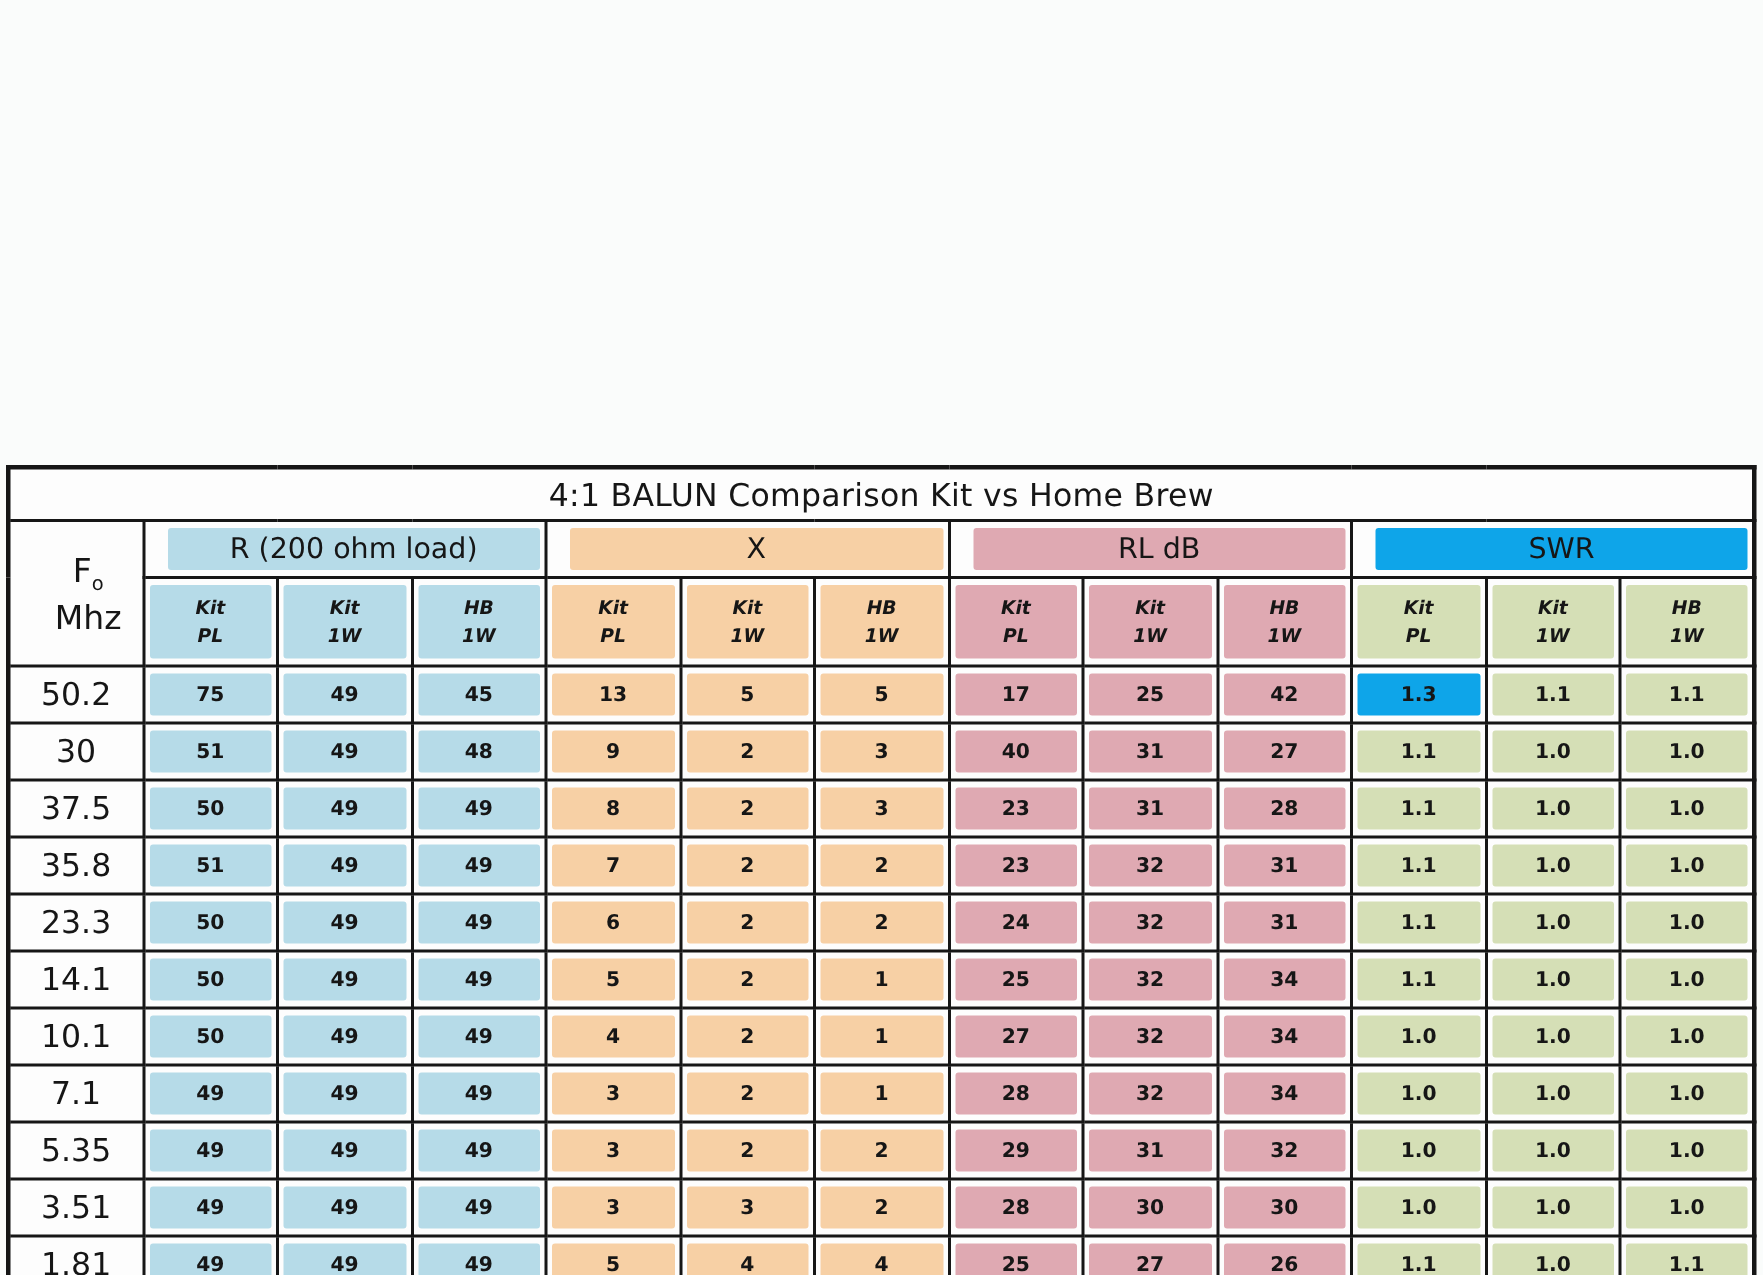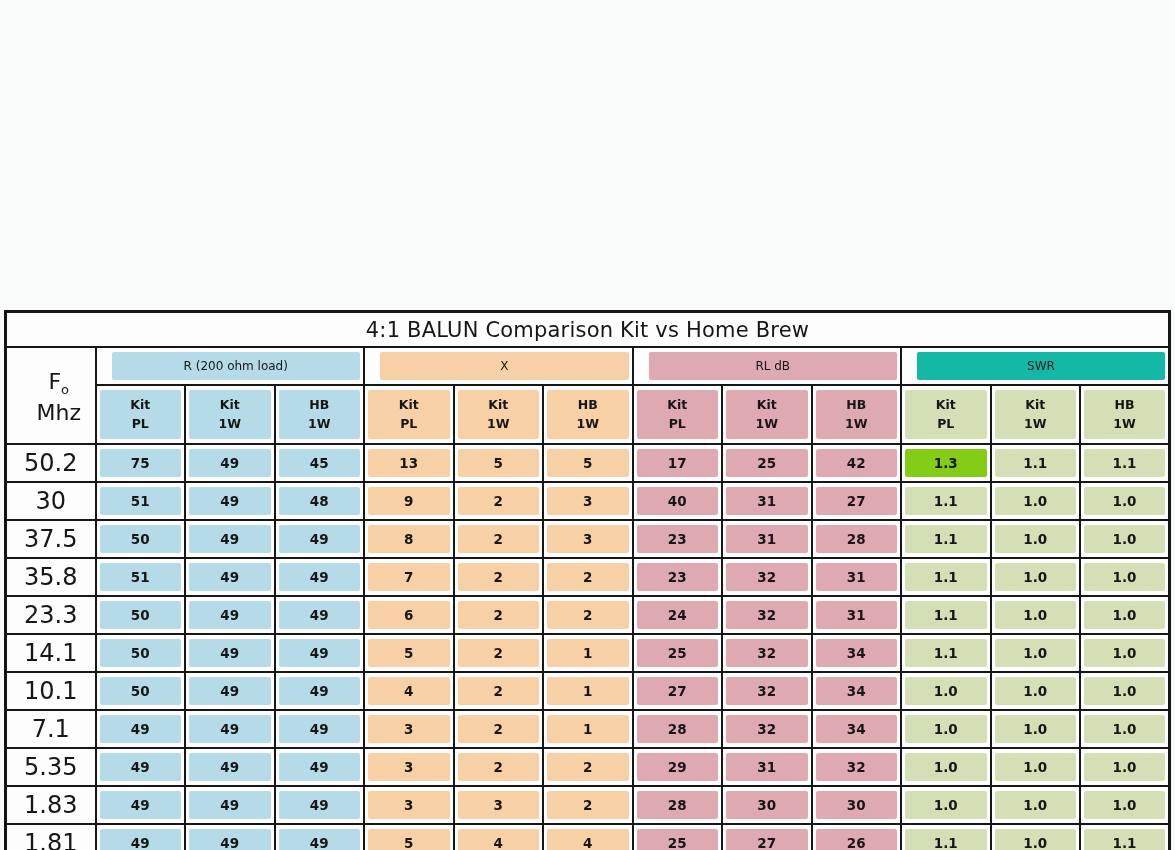--- a/index.html
+++ b/index.html
@@ -33,42 +33,42 @@
     overflow: hidden;
   }
   table.balun { border: 3px solid #161616; }
   tr.title-row td {
     height: 33px;
     font-size: 21px;
     font-weight: 500;
     letter-spacing: 0.2px;
   }
   tr.group-row th { height: 36px; }
-  tr.sub-row th { height: 57px; }
+  tr.sub-row th { height: 57px; font-style: italic; }
   tr.data-row td { height: 36px; }
   .fill {
     margin: 2px 3px;
     border-radius: 2px;
     display: flex;
     flex-direction: column;
     align-items: center;
     justify-content: center;
   }
-  .group-fill { height: 28px; font-size: 12px; font-weight: 500; margin-left: 15px; }
+  .group-fill { height: 28px; font-size: 19px; font-weight: 500; margin-left: 15px; }
   .sub-fill { height: 49px; font-size: 12.5px; font-weight: bold; line-height: 1.45; }
   .cell-fill { height: 28px; font-size: 13.5px; font-weight: bold; }
   .freq-head {
     line-height: 1.25;
     font-size: 22px;
     font-weight: 400;
     padding-top: 4px;
     margin-left: 16px;
   }
   .freq-head sub { font-size: 13px; }
-  td.freq-cell { font-size: 24px; font-weight: 500; }
+  td.freq-cell { font-size: 21px; font-weight: 500; }
 </style>
 </head>
 <body>
 
 <div class="table-wrap">
   <table class="balun">
     <colgroup>
       <col class="c-freq">
       <col span="12">
     </colgroup>
@@ -86,21 +86,21 @@
         <th colspan="3">
           <div class="fill group-fill" style="background: rgb(182, 219, 232);">R (200 ohm load)</div>
         </th>
         <th colspan="3">
           <div class="fill group-fill" style="background: rgb(247, 208, 165);">X</div>
         </th>
         <th colspan="3">
           <div class="fill group-fill" style="background: rgb(223, 169, 178);">RL dB</div>
         </th>
         <th colspan="3">
-          <div class="fill group-fill" style="background: #14b8a6;">SWR</div>
+          <div class="fill group-fill" style="background: #0ea5e9;">SWR</div>
         </th>
       </tr>
       <tr class="sub-row" id="subRow">
           <th>
             <div class="fill sub-fill" style="background: rgb(182, 219, 232);">
               <span>Kit</span>
               <span>PL</span>
             </div>
           </th>
           <th>
@@ -195,21 +195,21 @@
           <td>
             <div class="fill cell-fill" style="background: rgb(223, 169, 178);">17</div>
           </td>
           <td>
             <div class="fill cell-fill" style="background: rgb(223, 169, 178);">25</div>
           </td>
           <td>
             <div class="fill cell-fill" style="background: rgb(223, 169, 178);">42</div>
           </td>
           <td>
-            <div class="fill cell-fill" style="background: #84cc16;">1.3</div>
+            <div class="fill cell-fill" style="background: #0ea5e9;">1.3</div>
           </td>
           <td>
             <div class="fill cell-fill" style="background: rgb(213, 223, 182);">1.1</div>
           </td>
           <td>
             <div class="fill cell-fill" style="background: rgb(213, 223, 182);">1.1</div>
           </td>
         </tr>
         <tr class="data-row">
           <td class="freq-cell">30</td>
@@ -517,21 +517,21 @@
             <div class="fill cell-fill" style="background: rgb(213, 223, 182);">1.0</div>
           </td>
           <td>
             <div class="fill cell-fill" style="background: rgb(213, 223, 182);">1.0</div>
           </td>
           <td>
             <div class="fill cell-fill" style="background: rgb(213, 223, 182);">1.0</div>
           </td>
         </tr>
         <tr class="data-row">
-          <td class="freq-cell">1.83</td>
+          <td class="freq-cell">3.51</td>
           <td>
             <div class="fill cell-fill" style="background: rgb(182, 219, 232);">49</div>
           </td>
           <td>
             <div class="fill cell-fill" style="background: rgb(182, 219, 232);">49</div>
           </td>
           <td>
             <div class="fill cell-fill" style="background: rgb(182, 219, 232);">49</div>
           </td>
           <td>

